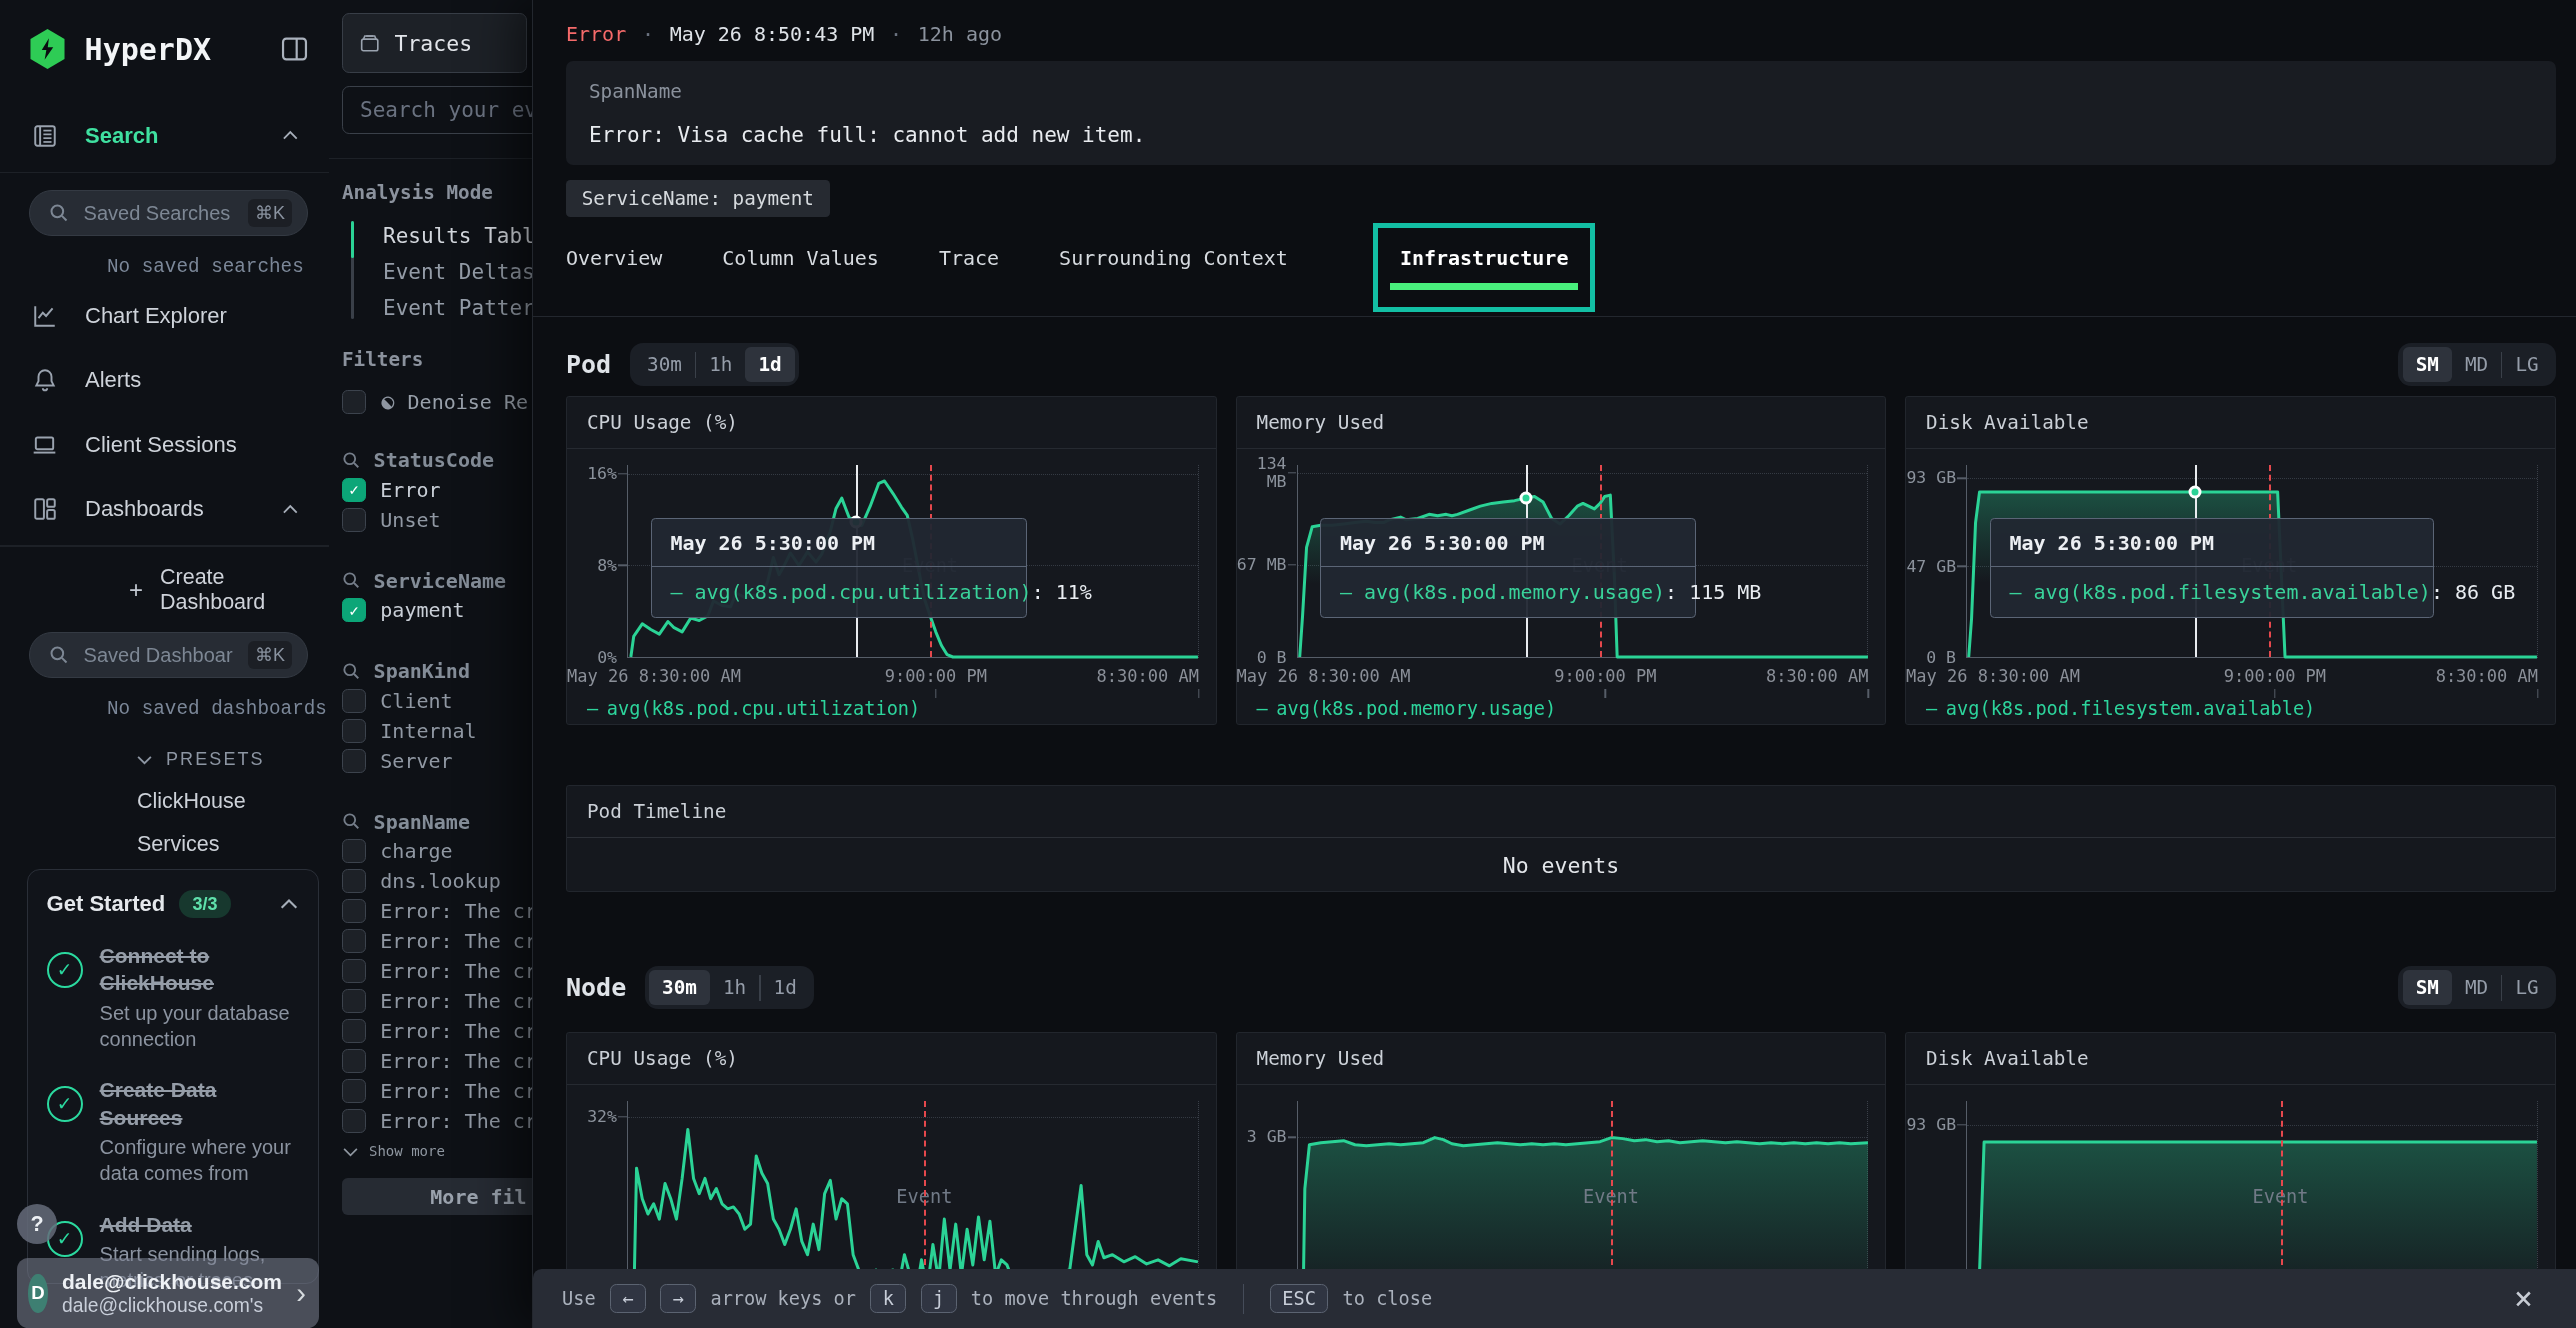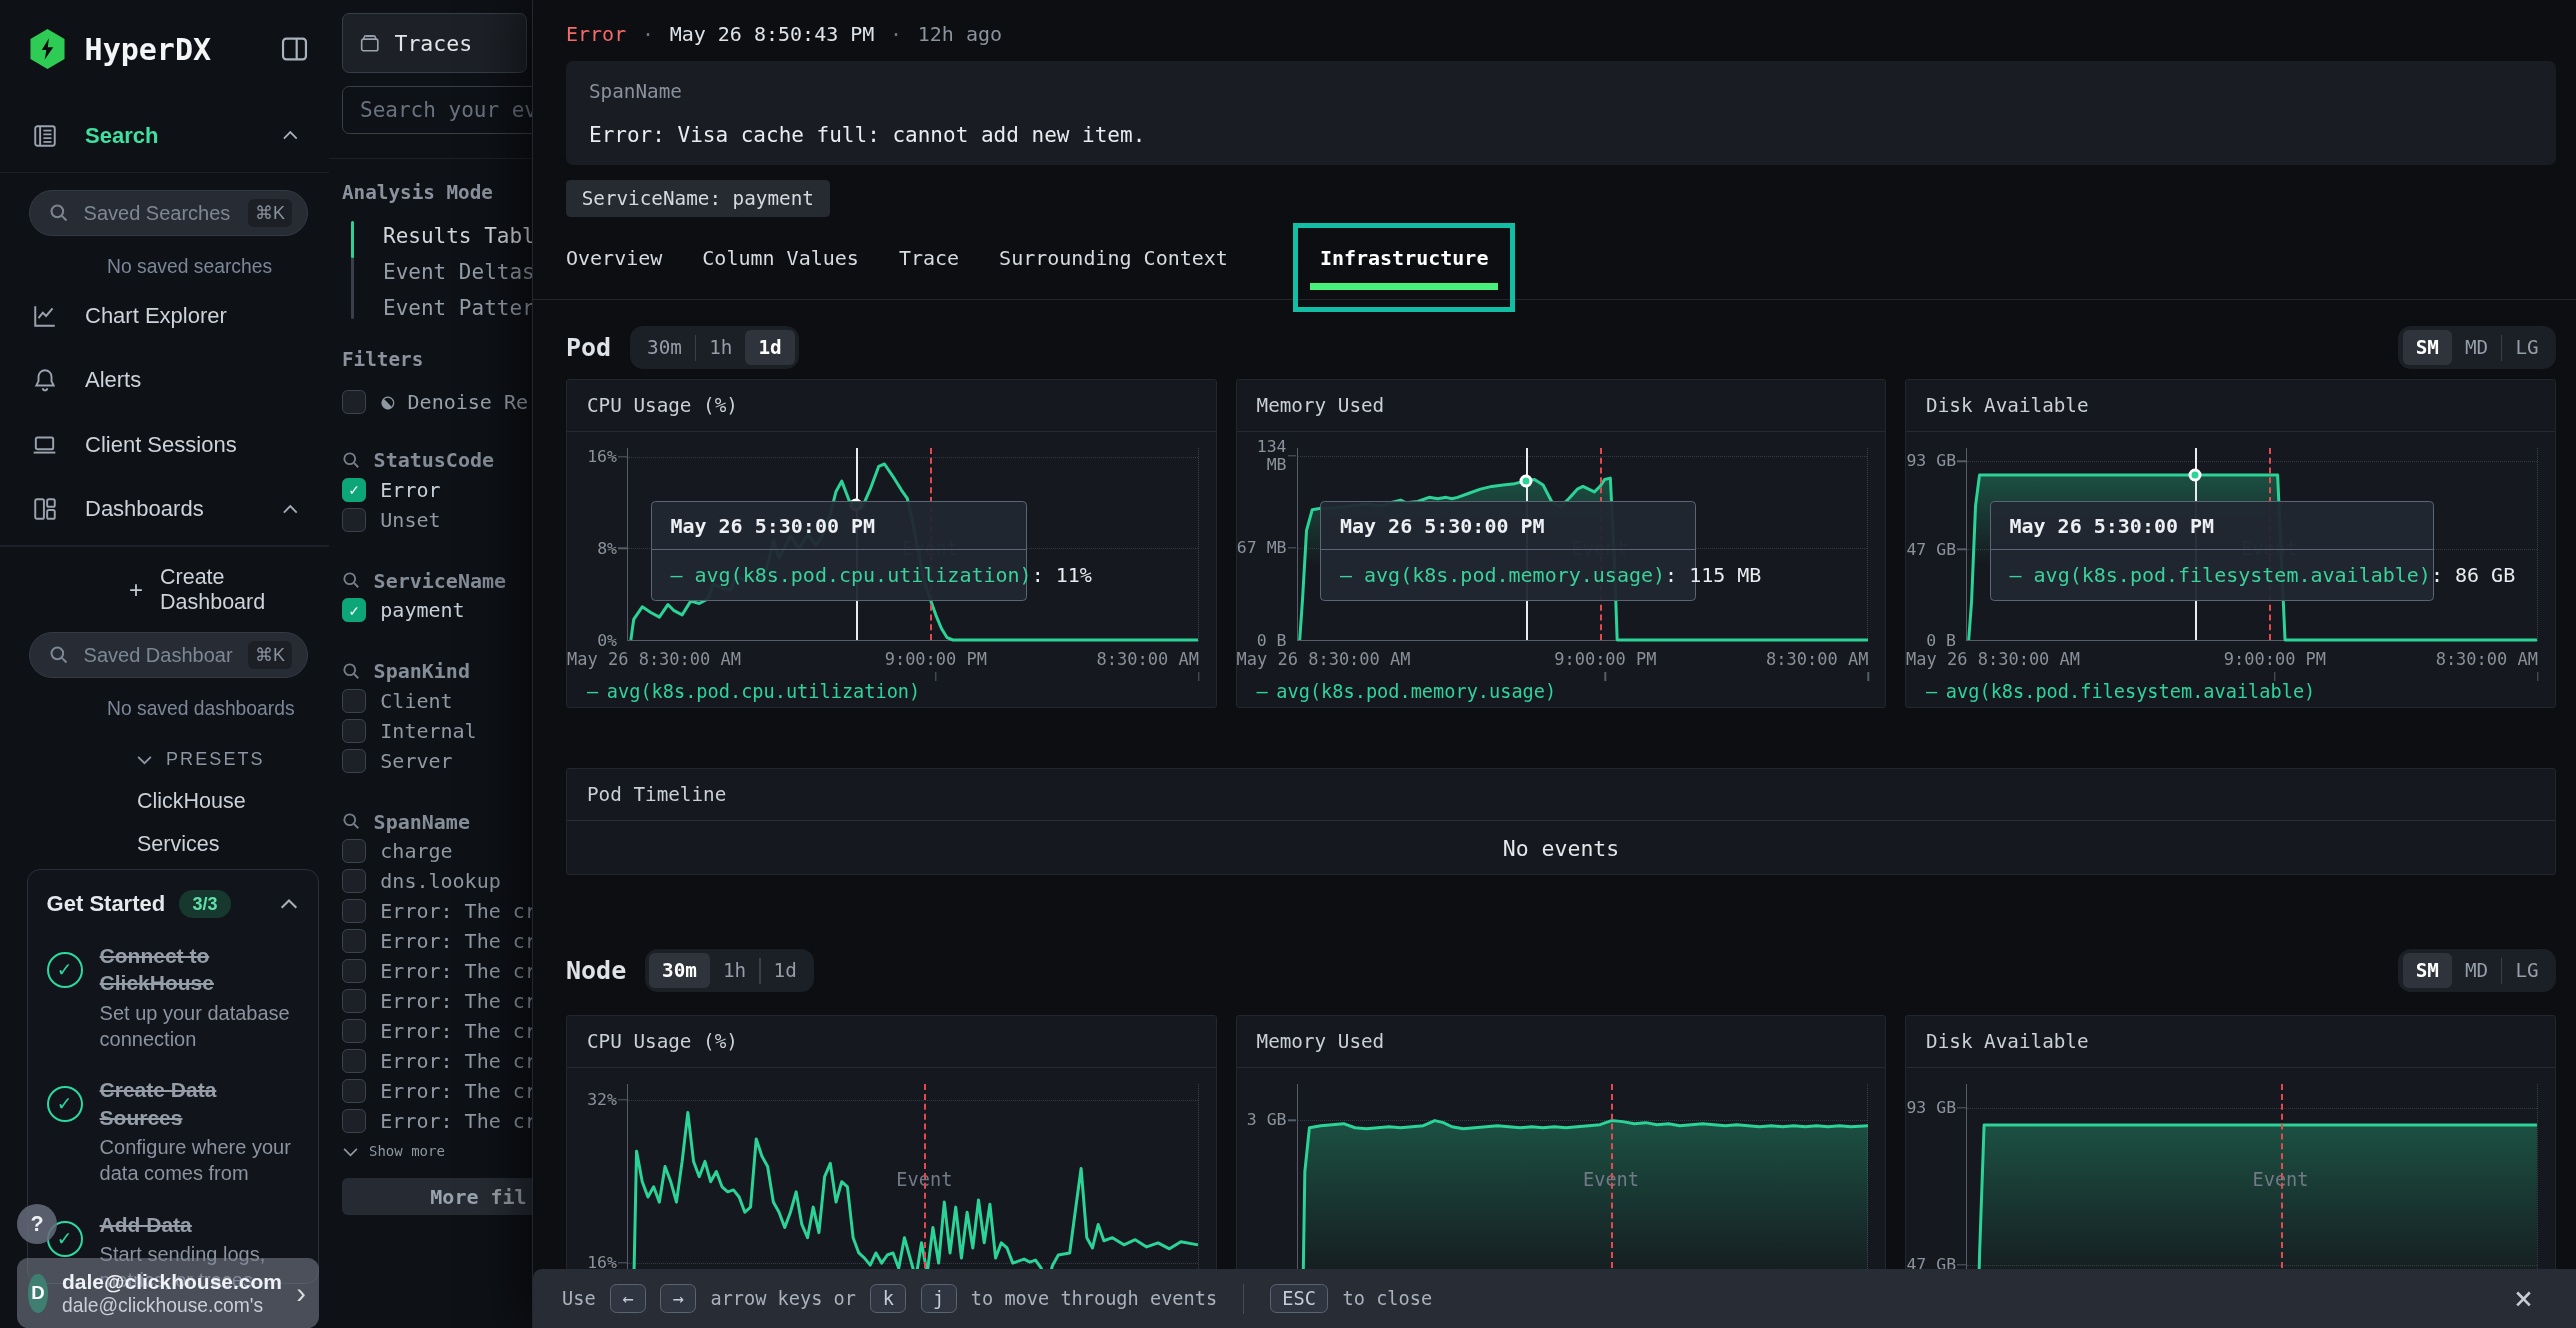--- a/index.html
+++ b/index.html
@@ -16,21 +16,21 @@
   .nav-item{display:flex;align-items:center;gap:26px;padding:20px 29px 18.6px 30px;font-size:22px;color:#ced3da;cursor:pointer;}
   .nav-item .nav-ic{width:29px;display:flex;justify-content:center;color:#9aa3af;}
   .nav-item.active .nav-label{color:#3fe0a0;font-weight:bold;}
   .nav-item .sp{flex:1;}
   .nav-chev{color:#a6aeb9;}
   .sb-divider{height:1.4px;background:#1d2127;margin:4.3px 0;}
   .search-pill{display:flex;align-items:center;gap:13px;margin:17px 21.5px 0 29px;background:#272c34;border:1.4px solid #343a43;border-radius:715px;height:46px;padding:0 14.3px 0 18.6px;}
   .search-pill input{flex:1;min-width:0;background:transparent;border:none;outline:none;font-family:"Liberation Sans",sans-serif;font-size:20px;color:#c7ccd4;}
   .search-pill input::placeholder{color:#7d8794;}
   .kbd-chip{font-family:"Liberation Sans",sans-serif;font-size:18px;color:#8a93a0;background:rgba(0,0,0,.28);border-radius:5.7px;padding:2.9px 7.2px;}
-  .muted-line{margin:20px 0 4.3px 107px;font-size:19.3px;color:#7b8798;}
+  .muted-line{margin:20px 0 4.3px 107px;font-size:19.3px;color:#7b8798;font-family:Liberation Mono, monospace;}
   .create-dash{display:flex;align-items:center;gap:17px;margin:18.6px 0 0 129px;font-size:21.5px;color:#ced2d9;}
   .create-plus{font-size:24px;color:#c3c9d2;}
   .presets-row{display:flex;align-items:center;gap:13px;margin:29px 0 0 136px;font-size:18px;letter-spacing:2.1px;color:#8d96a3;}
   .preset-item{margin:18.6px 0 0 137px;font-size:21.5px;color:#ccd1d8;}
   .team-row{margin-top:44px;}
   
   .gs-card{position:absolute;left:27px;top:869px;width:292px;height:415px;border:1.4px solid #2a2f38;border-radius:13px;background:#11141a;padding:20px 18.6px;}
   .gs-head{display:flex;align-items:center;gap:14.3px;}
   .gs-title{font-size:22px;font-weight:bold;color:#e5e8ec;}
   .gs-badge{background:#17382e;color:#5fe0ab;font-size:18px;font-weight:bold;border-radius:715px;padding:3.6px 13px;}
@@ -75,21 +75,21 @@
   .main{position:absolute;left:532px;top:0;right:0;height:1328px;background:#0c0e12;border-left:1.4px solid #23272e;box-shadow:-17px 0 43px rgba(0,0,0,.5);overflow:hidden;}
   .head-line{display:flex;align-items:center;gap:15.7px;padding:21.5px 0 0 33px;font-size:20px;}
   .status-err{color:#f56a6a;}
   .dot-sep{color:#6b7280;}
   .ts{color:#dfe3e8;}
   .age{color:#8b929d;}
   .span-panel{margin:15.7px 20px 0 33px;background:#191c22;border-radius:7.2px;padding:18.6px 23px;}
   .span-label{font-size:19.3px;color:#8a919c;}
   .span-value{font-size:21px;color:#e8ebef;margin-top:20px;}
   .chip{display:inline-flex;margin:14.3px 0 0 33px;background:#262a31;border-radius:4.3px;padding:7.2px 15.7px;font-size:19.3px;color:#d6dade;}
-  .tabs{display:flex;align-items:center;gap:40px;padding:29px 0 29px 33px;border-bottom:1.4px solid #23272e;position:relative;}
+  .tabs{display:flex;align-items:center;gap:60px;padding:29px 0 46px 33px;border-bottom:1.4px solid #23272e;position:relative;}
   .tab{font-size:20px;color:#d7dbe0;position:relative;white-space:nowrap;}
   .tab.active{font-weight:bold;color:#ffffff;margin-left:52px;margin-right:29px;}
   .tab-underline{position:absolute;left:-10px;right:-10px;bottom:-20px;height:7.2px;background:#49ef7c;}
   .tab-highlight{position:absolute;left:-27px;right:-27px;top:-23px;bottom:-42px;border:5px solid #13bfa4;pointer-events:none;}
   .section-row{display:flex;align-items:center;margin:26px 20px 0 33px;}
   .section-title{font-size:25px;font-weight:bold;color:#dfe3e8;}
   .seg{display:flex;align-items:center;background:#1b1f26;border-radius:13px;padding:4.3px;margin-left:18.6px;}
   .seg .seg-btn{font-size:19.3px;color:#959da9;padding:5.7px 13px;border-radius:5.7px;white-space:nowrap;}
   .seg .seg-btn.active{background:#2e333c;color:#fff;font-weight:bold;}
   .seg .seg-sep{width:1.4px;height:26px;background:#3a4049;}

